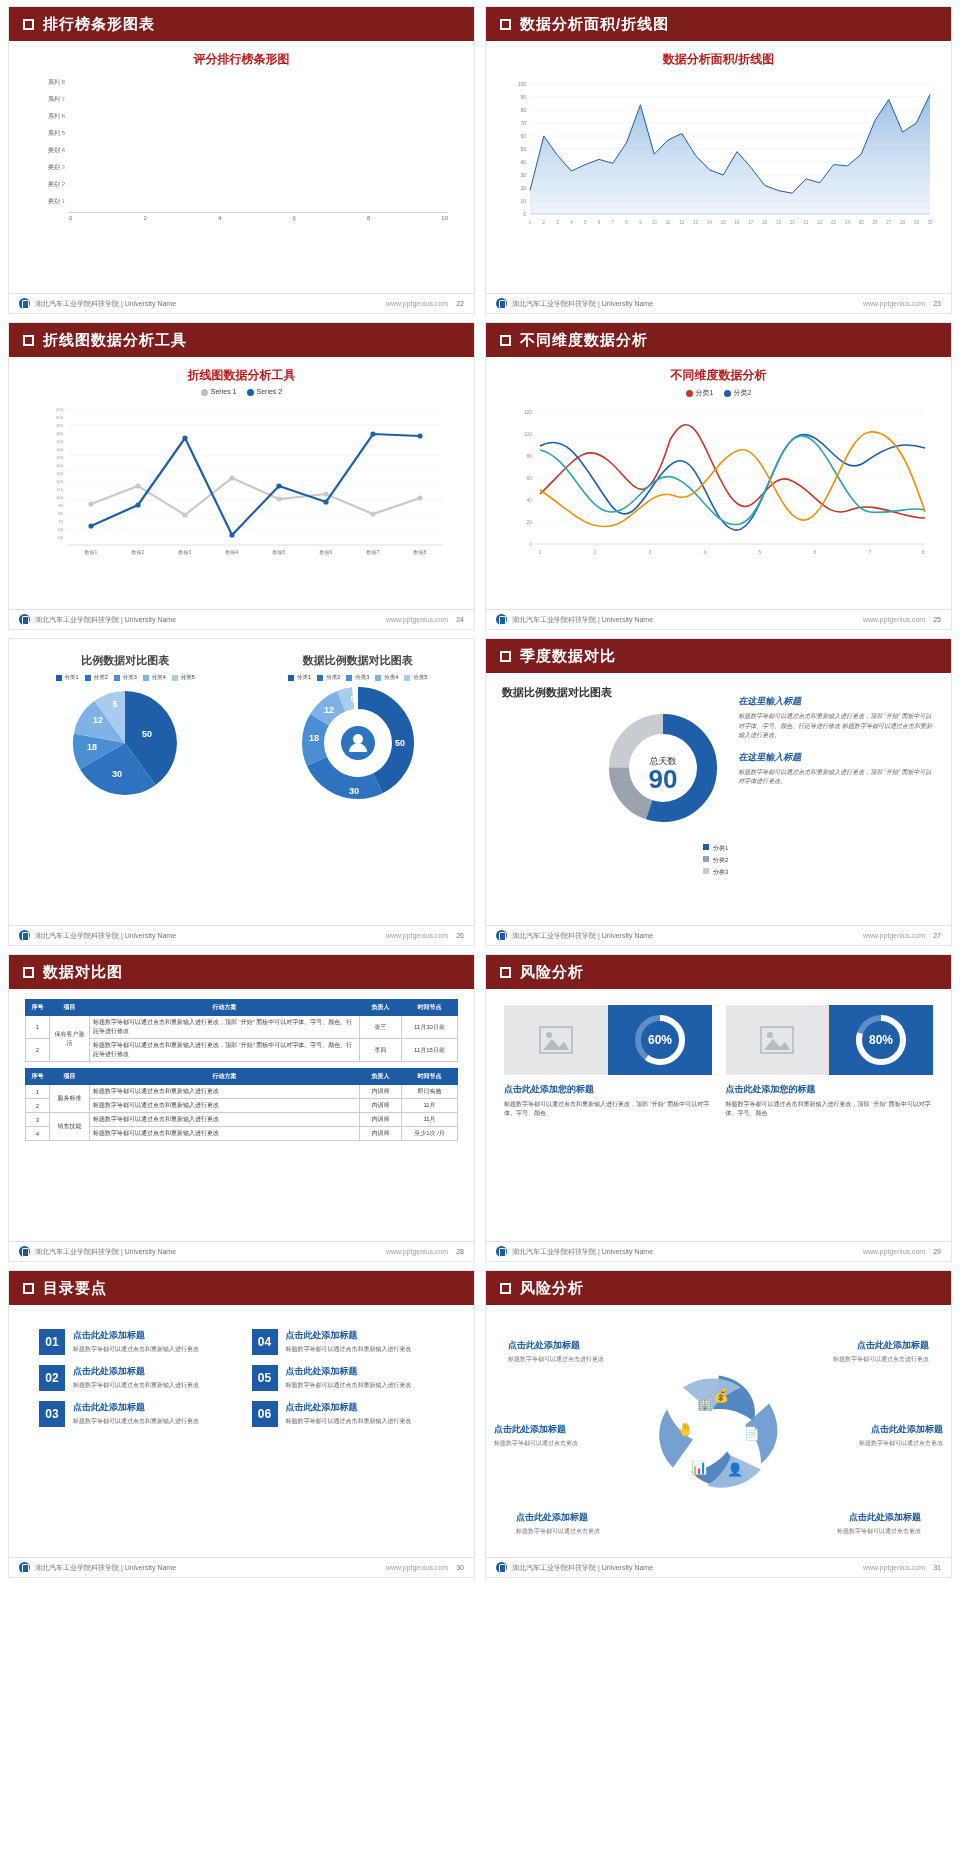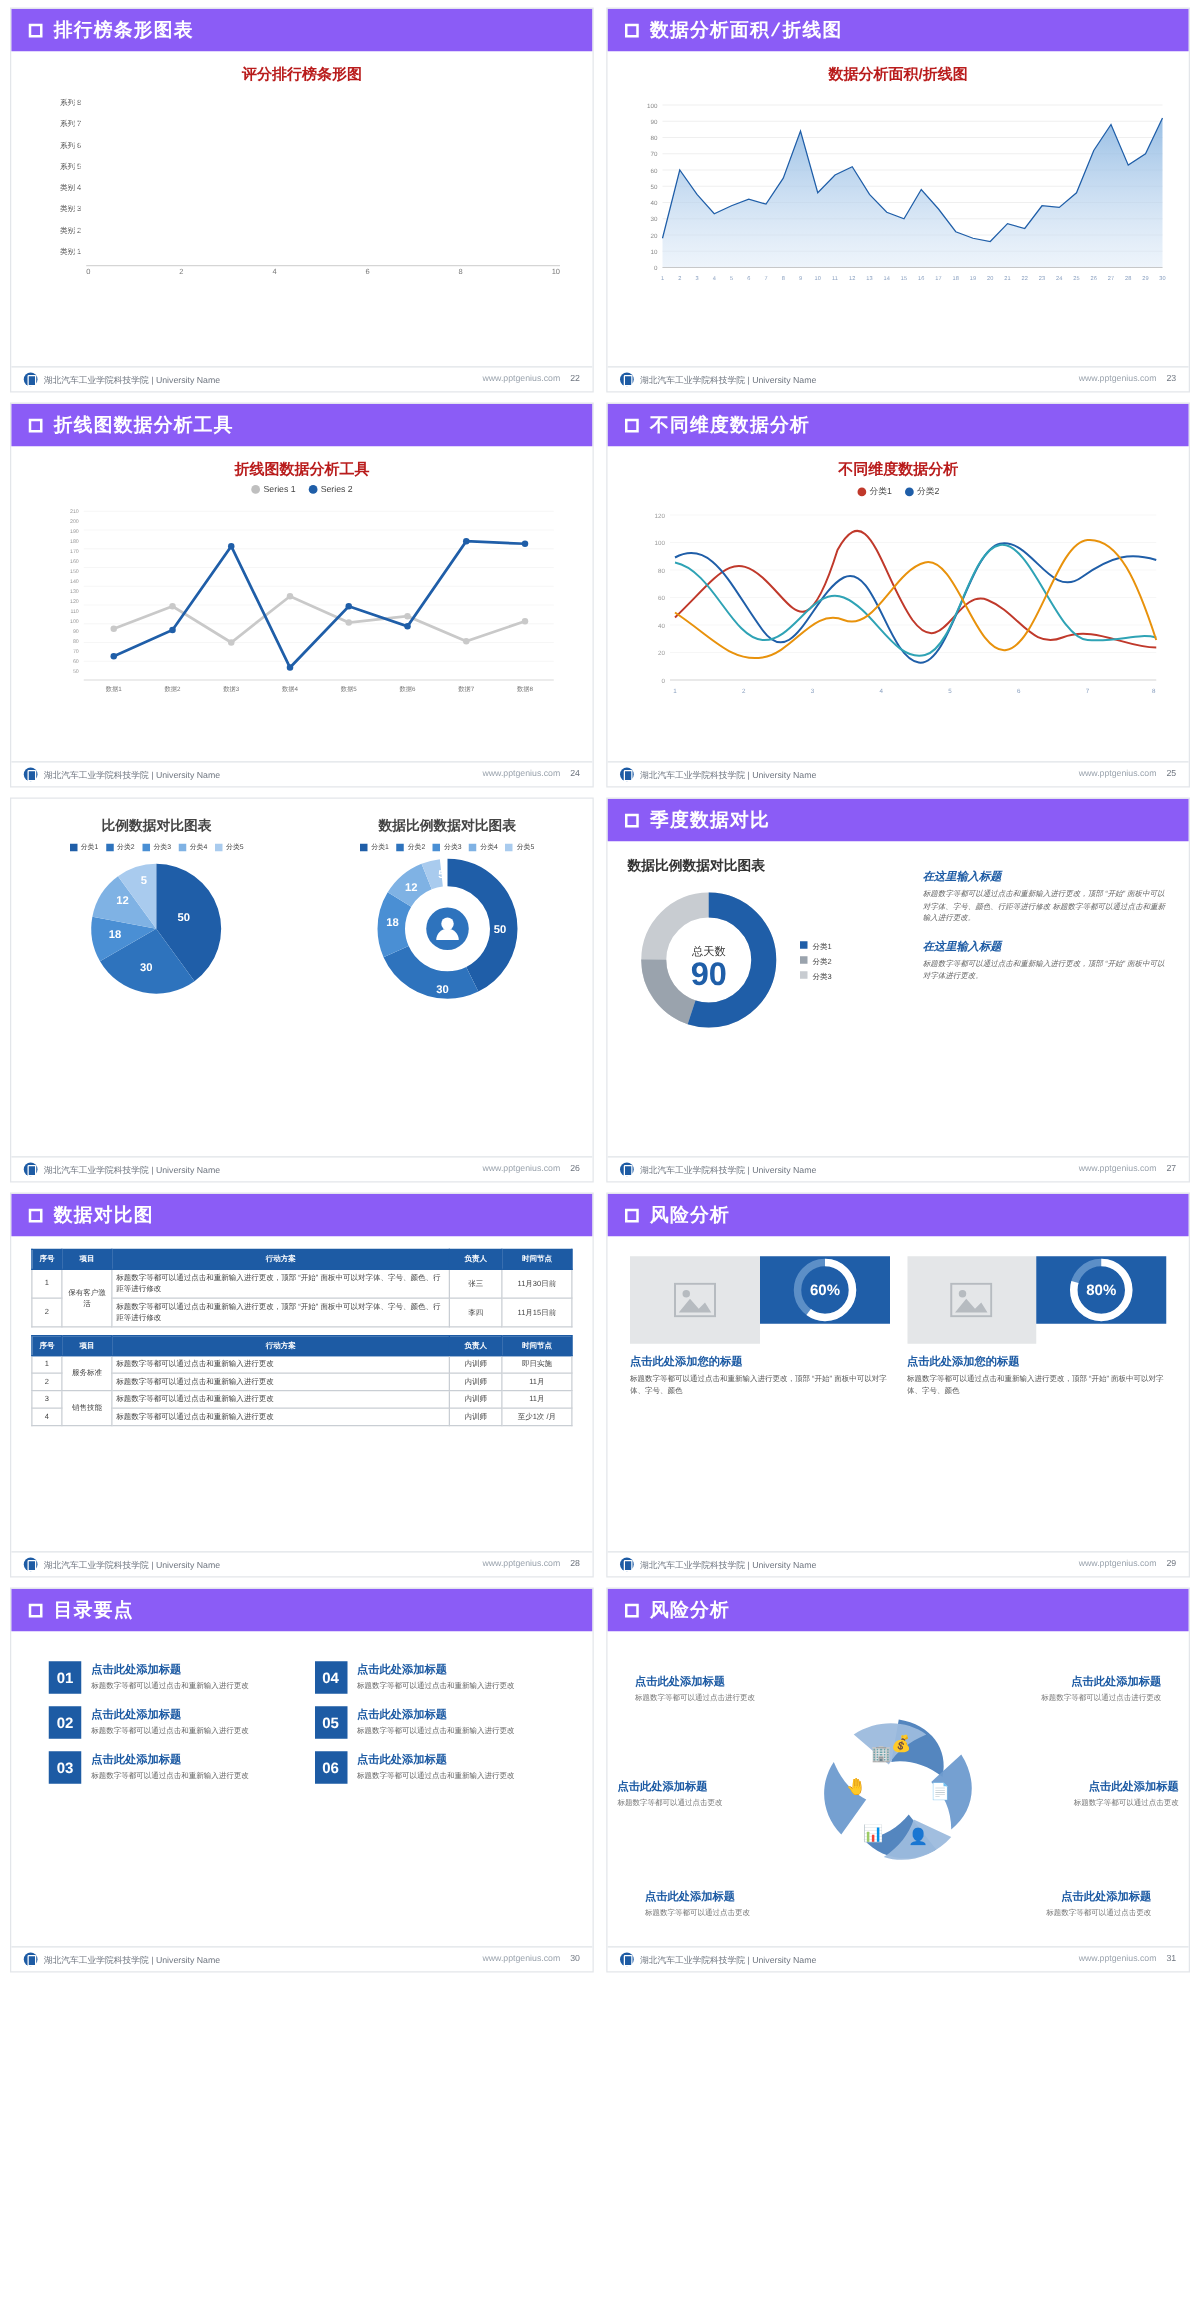--- a/index.html
+++ b/index.html
@@ -21,28 +21,27 @@
   .slide {
     background:#fff;
     border:1px solid #e3e6ea;
     position:relative;
     overflow:hidden;
     display:flex;
     flex-direction:column;
   }
   
   .shead {
-    background:#8b5cf6;
+    background:#7f1d1d;
     color:#fff;
     height:34px;
     display:flex;
     align-items:center;
     padding-left:14px;
     flex:0 0 34px;
-    font-family:Liberation Mono, monospace;
   }
   .shead .sq {
     width:11px; height:11px;
     border:2px solid #ffffff;
     margin-right:9px;
     display:inline-block;
   }
   .shead .stitle {
     font-size:15px; font-weight:bold; letter-spacing:1px;
   }
@@ -102,21 +101,21 @@
   table.dt td { border:1px solid #c9ced4; padding:2px 3px; color:#444; vertical-align:middle; }
   table.dt td.c { text-align:center; }
   .tblwrap { padding:10px 16px 0 16px; }
   .tblwrap2 { padding:6px 16px 0 16px; }
 
   
   .cmp { display:flex; gap:14px; padding:16px 18px 0; }
   .cmp .col { flex:1; }
   .cmp .imgs { display:flex; }
   .cmp .ph { flex:1; height:70px; background:#e4e6e8; display:flex;align-items:center;justify-content:center; }
-  .cmp .pct { flex:1; height:54px; background:#1f5ea8; display:flex;align-items:center;justify-content:center; }
+  .cmp .pct { flex:1; height:70px; background:#1f5ea8; display:flex;align-items:center;justify-content:center; }
   .cmp h4 { color:#1d5ba4; font-size:9px; margin:8px 0 4px; }
   .cmp p { font-size:6px; color:#555; line-height:1.5; margin:0; }
 
   
   .cat { display:grid; grid-template-columns:1fr 1fr; gap:10px 20px; padding:24px 30px 0; }
   .catitem { display:flex; gap:8px; }
   .catnum {
     width:26px;height:26px;background:#1d5ba4;color:#fff;
     font-size:12px;font-weight:bold;display:flex;align-items:center;justify-content:center;
     flex:0 0 26px;
@@ -512,21 +511,21 @@
 
   <div class="slide">
     <div class="shead">
       <span class="sq"></span>
       <span class="stitle">季度数据对比</span>
     </div>
     <div class="sbody">
       <div class="quart">
         <div class="left">
           <div style="font-size:11px;font-weight:bold;color:#333;margin-bottom:6px;">数据比例数据对比图表</div>
-          <div style="display:flex;align-items:center;gap:8px;">
+          <div style="display:flex;align-items:flex-end;gap:8px;flex-direction:column;">
             <svg width="130" height="130" viewBox="0 0 130 130">
               <g transform="translate(65,62)">
                 <circle r="44" fill="none" stroke="#c8ccd1" stroke-width="20"></circle>
                 <circle r="44" fill="none" stroke="#9aa3ad" stroke-width="20" stroke-dasharray="55.3 221" stroke-dashoffset="-152" transform="rotate(-90)"></circle>
                 <circle r="44" fill="none" stroke="#1f5ea8" stroke-width="20" stroke-dasharray="152 124" transform="rotate(-90)"></circle>
                 <text y="-4" text-anchor="middle" font-size="9" fill="#333">总天数</text>
                 <text y="20" text-anchor="middle" font-size="26" font-weight="bold" fill="#1f5ea8">90</text>
               </g>
             </svg>
             <div class="donutlegend">

